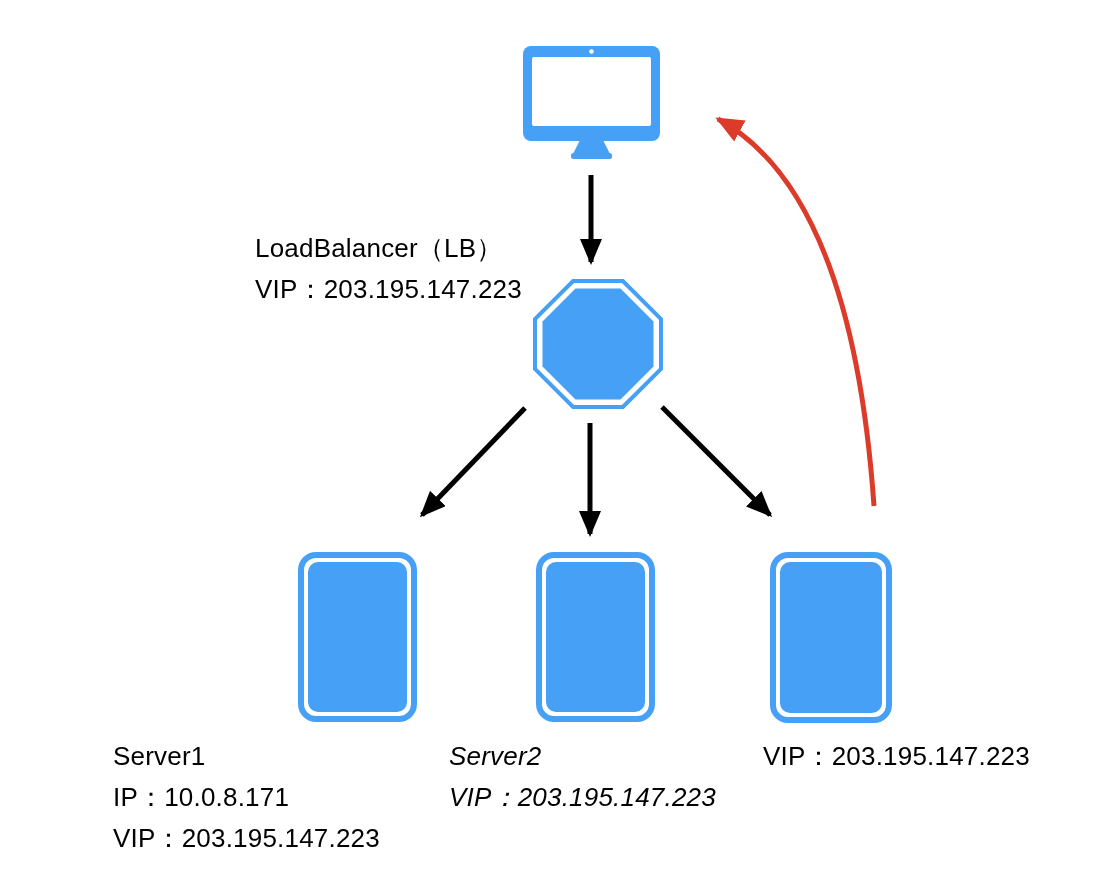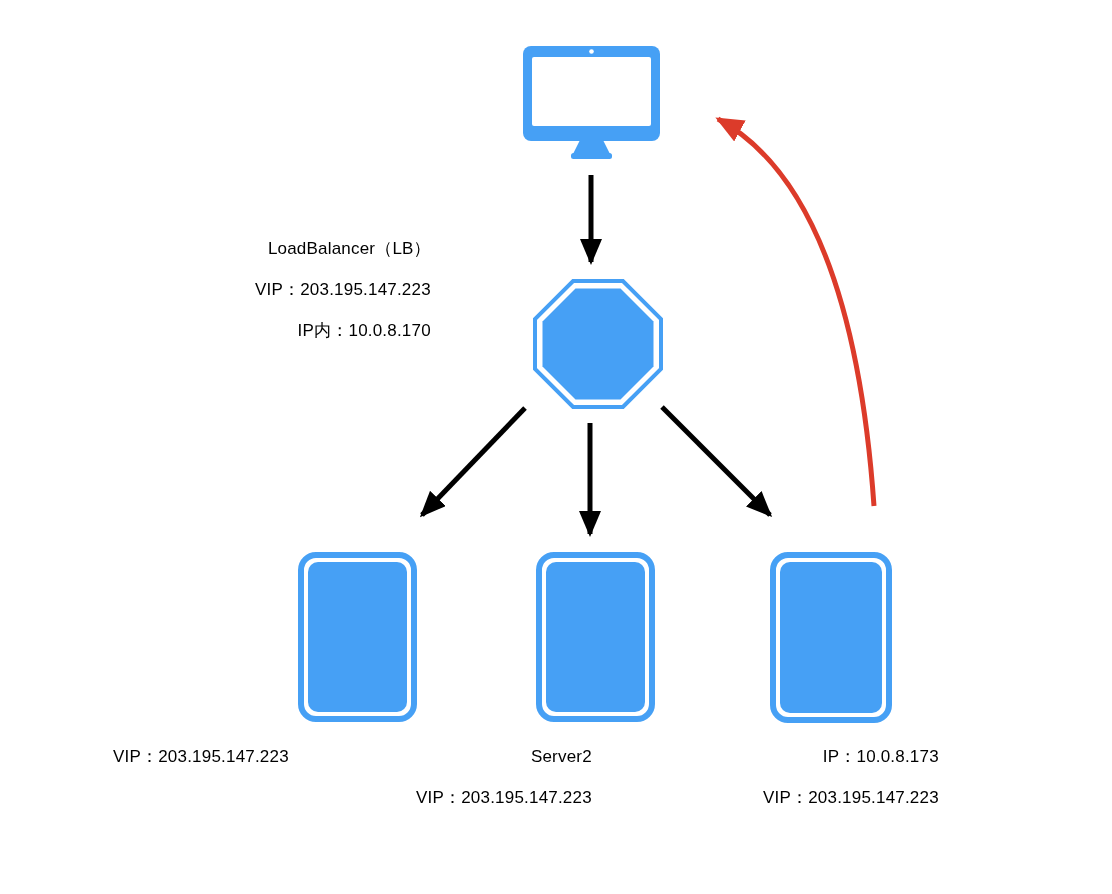--- a/index.html
+++ b/index.html
@@ -13,25 +13,24 @@
     overflow: hidden;
   }
   .overlay {
     position: absolute;
     left: 0; top: 0;
     width: 1112px; height: 894px;
   }
   .abs { position: absolute; }
   .label-block {
     position: absolute;
-    font-size: 17px;
+    font-size: 26px;
     line-height: 41px;
     white-space: nowrap;
     letter-spacing: 0.2px;
-    text-align: right;
   }
   .server-box {
     position: absolute;
     width: 119px;
     height: 170px;
     box-sizing: border-box;
     border: 6px solid var(--blue, #46a0f5);
     border-radius: 18px;
     background: #ffffff;
     padding: 4px;
@@ -83,40 +82,40 @@
   </svg>
 
   <svg class="abs" style="left:533px; top:279px;" width="130" height="130" viewBox="0 0 130 130">
     <polygon class="octagon-ring" points="40.1,2 89.9,2 128,40.1 128,89.9 89.9,128 40.1,128 2,89.9 2,40.1"></polygon>
     <polygon class="fill-blue" points="42.5,9.5 87.5,9.5 120.5,42.5 120.5,87.5 87.5,120.5 42.5,120.5 9.5,87.5 9.5,42.5"></polygon>
   </svg>
 
   <div class="label-block" style="left:255px; top:228px;">
     <div>LoadBalancer（LB）</div>
     <div>VIP：203.195.147.223</div>
-    <div>IP内：10.0.8.170</div>
   </div>
 
   <div class="server-box" style="left:298px; top:552px;">
     <div class="server-box-inner"></div>
   </div>
   <div class="server-box" style="left:536px; top:552px;">
     <div class="server-box-inner"></div>
   </div>
   <div class="server-box" style="left:770px; top:552px; width:122px; height:171px;">
     <div class="server-box-inner"></div>
   </div>
 
   <div class="label-block" style="left:113px; top:736px;">
+    <div>Server1</div>
+    <div>IP：10.0.8.171</div>
     <div>VIP：203.195.147.223</div>
   </div>
 
-  <div class="label-block" style="left:416px; top:736px;">
+  <div class="label-block" style="left:449px; top:736px;font-style:italic;">
     <div>Server2</div>
     <div>VIP：203.195.147.223</div>
   </div>
 
   <div class="label-block" style="left:763px; top:736px;">
-    <div>IP：10.0.8.173</div>
     <div>VIP：203.195.147.223</div>
   </div>
 
 </div>
 
 </body></html>

